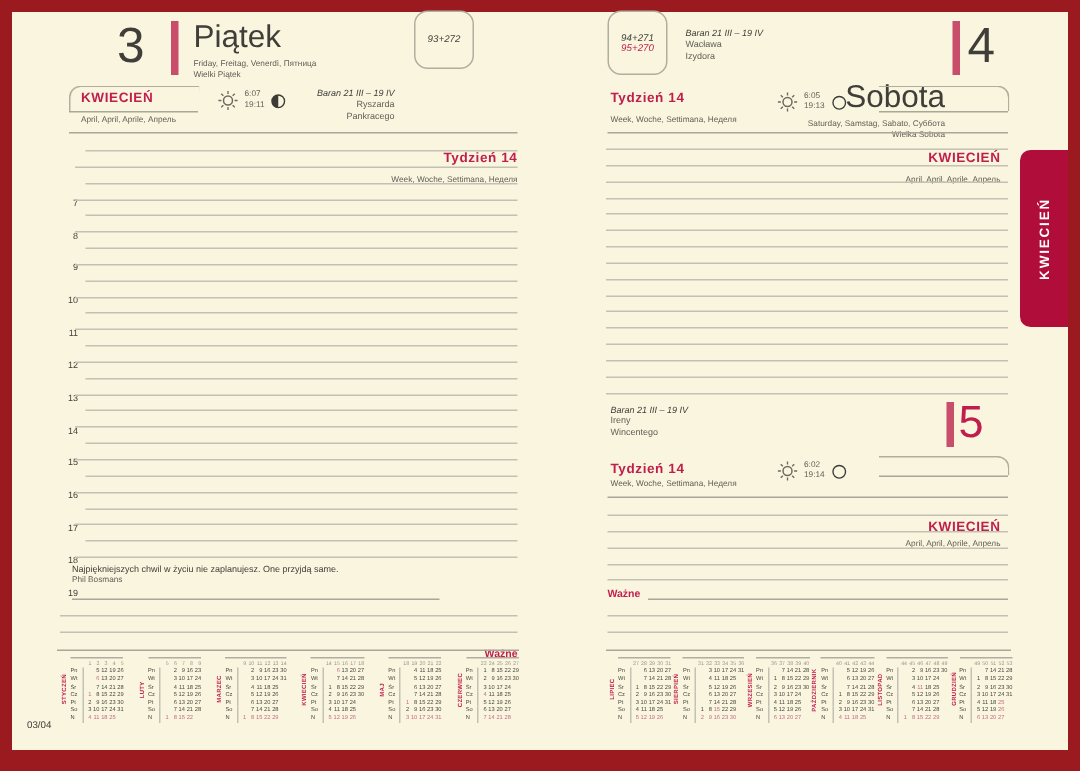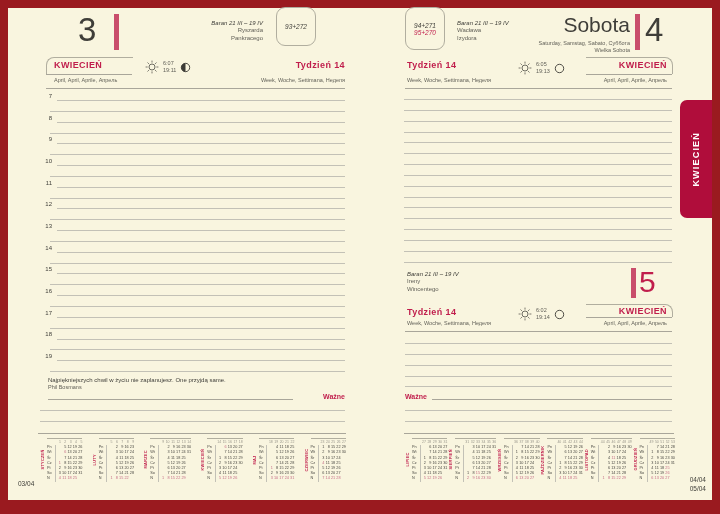--- a/index.html
+++ b/index.html
@@ -1,19 +1,19 @@
 <!DOCTYPE html>
 <html style="--frame: #9a1a1f; --page: #f9f5df; --accent: #c01e4c; --bar: #c94e6b; --tab: #b00d3b; --line: #c3c1b6; --rule: #a9a69a; --text: #3f3e39; --subtext: #605f57; --boxline: #b1ae9f; --minitext: #4a4943; --minired: #c56d86;"><head>
 <meta charset="utf-8">
 <style>
   html,body{margin:0;padding:0;background:#6e1013;}
   #stage{position:relative;width:720px;height:514px;background:var(--page);overflow:hidden;
          font-family:"Liberation Sans",sans-serif;color:var(--text);}
   .abs{position:absolute;}
-  .r{text-align:right;}
+  .r{text-align:right;margin-top:40px;}
   .accent{color:var(--accent);}
   .frame{background:var(--frame);}
   .day-num{font-size:33px;line-height:1;color:var(--text);}
   .day-num-red{font-size:30px;line-height:1;color:var(--accent);}
   .bar{width:4.5px;background:var(--bar);}
   .day-name{font-size:21px;line-height:1.05;color:var(--text);}
   .day-name-red{font-size:19px;line-height:1.05;color:var(--accent);}
   .sub{font-size:5.5px;line-height:7px;color:var(--subtext);}
   .sub-red{font-size:5.5px;line-height:7px;color:var(--accent);}
   .zod{font-size:6px;line-height:8px;font-style:italic;color:var(--text);}
@@ -55,20 +55,25 @@
   <div class="abs frame" style="left:0;top:0;width:8px;height:514px"></div>
   <div class="abs frame" style="left:712px;top:0;width:8px;height:514px"></div>
   <div class="abs frame" style="left:0;top:500px;width:720px;height:14px"></div>
 
   <div class="abs side-tab" style="left:680px;top:100px;width:32px;height:118px">
     <span>KWIECIEŃ</span>
   </div>
 
   <div class="abs day-num" style="left:78px;top:13px">3</div>
   <div class="abs bar" style="left:114px;top:14px;height:36px"></div>
+  <div class="abs" style="left:129px;top:14px">
+    <div class="day-name">Piątek</div>
+    <div class="sub" style="margin-top:4px">Friday, Freitag, Venerdì, Пятница</div>
+    <div class="sub">Wielki Piątek</div>
+  </div>
   <div class="abs r" style="left:160px;top:19px;width:103px">
     <div class="zod">Baran 21 III – 19 IV</div>
     <div class="nameday">Ryszarda</div>
     <div class="nameday">Pankracego</div>
   </div>
   <div class="abs counter-box" style="left:276px;top:7px;width:38px;height:37px">
     <span>93+272</span>
   </div>
 
   <div class="abs outline-l" style="left:46px;top:57px;width:86px;height:16px"></div>

